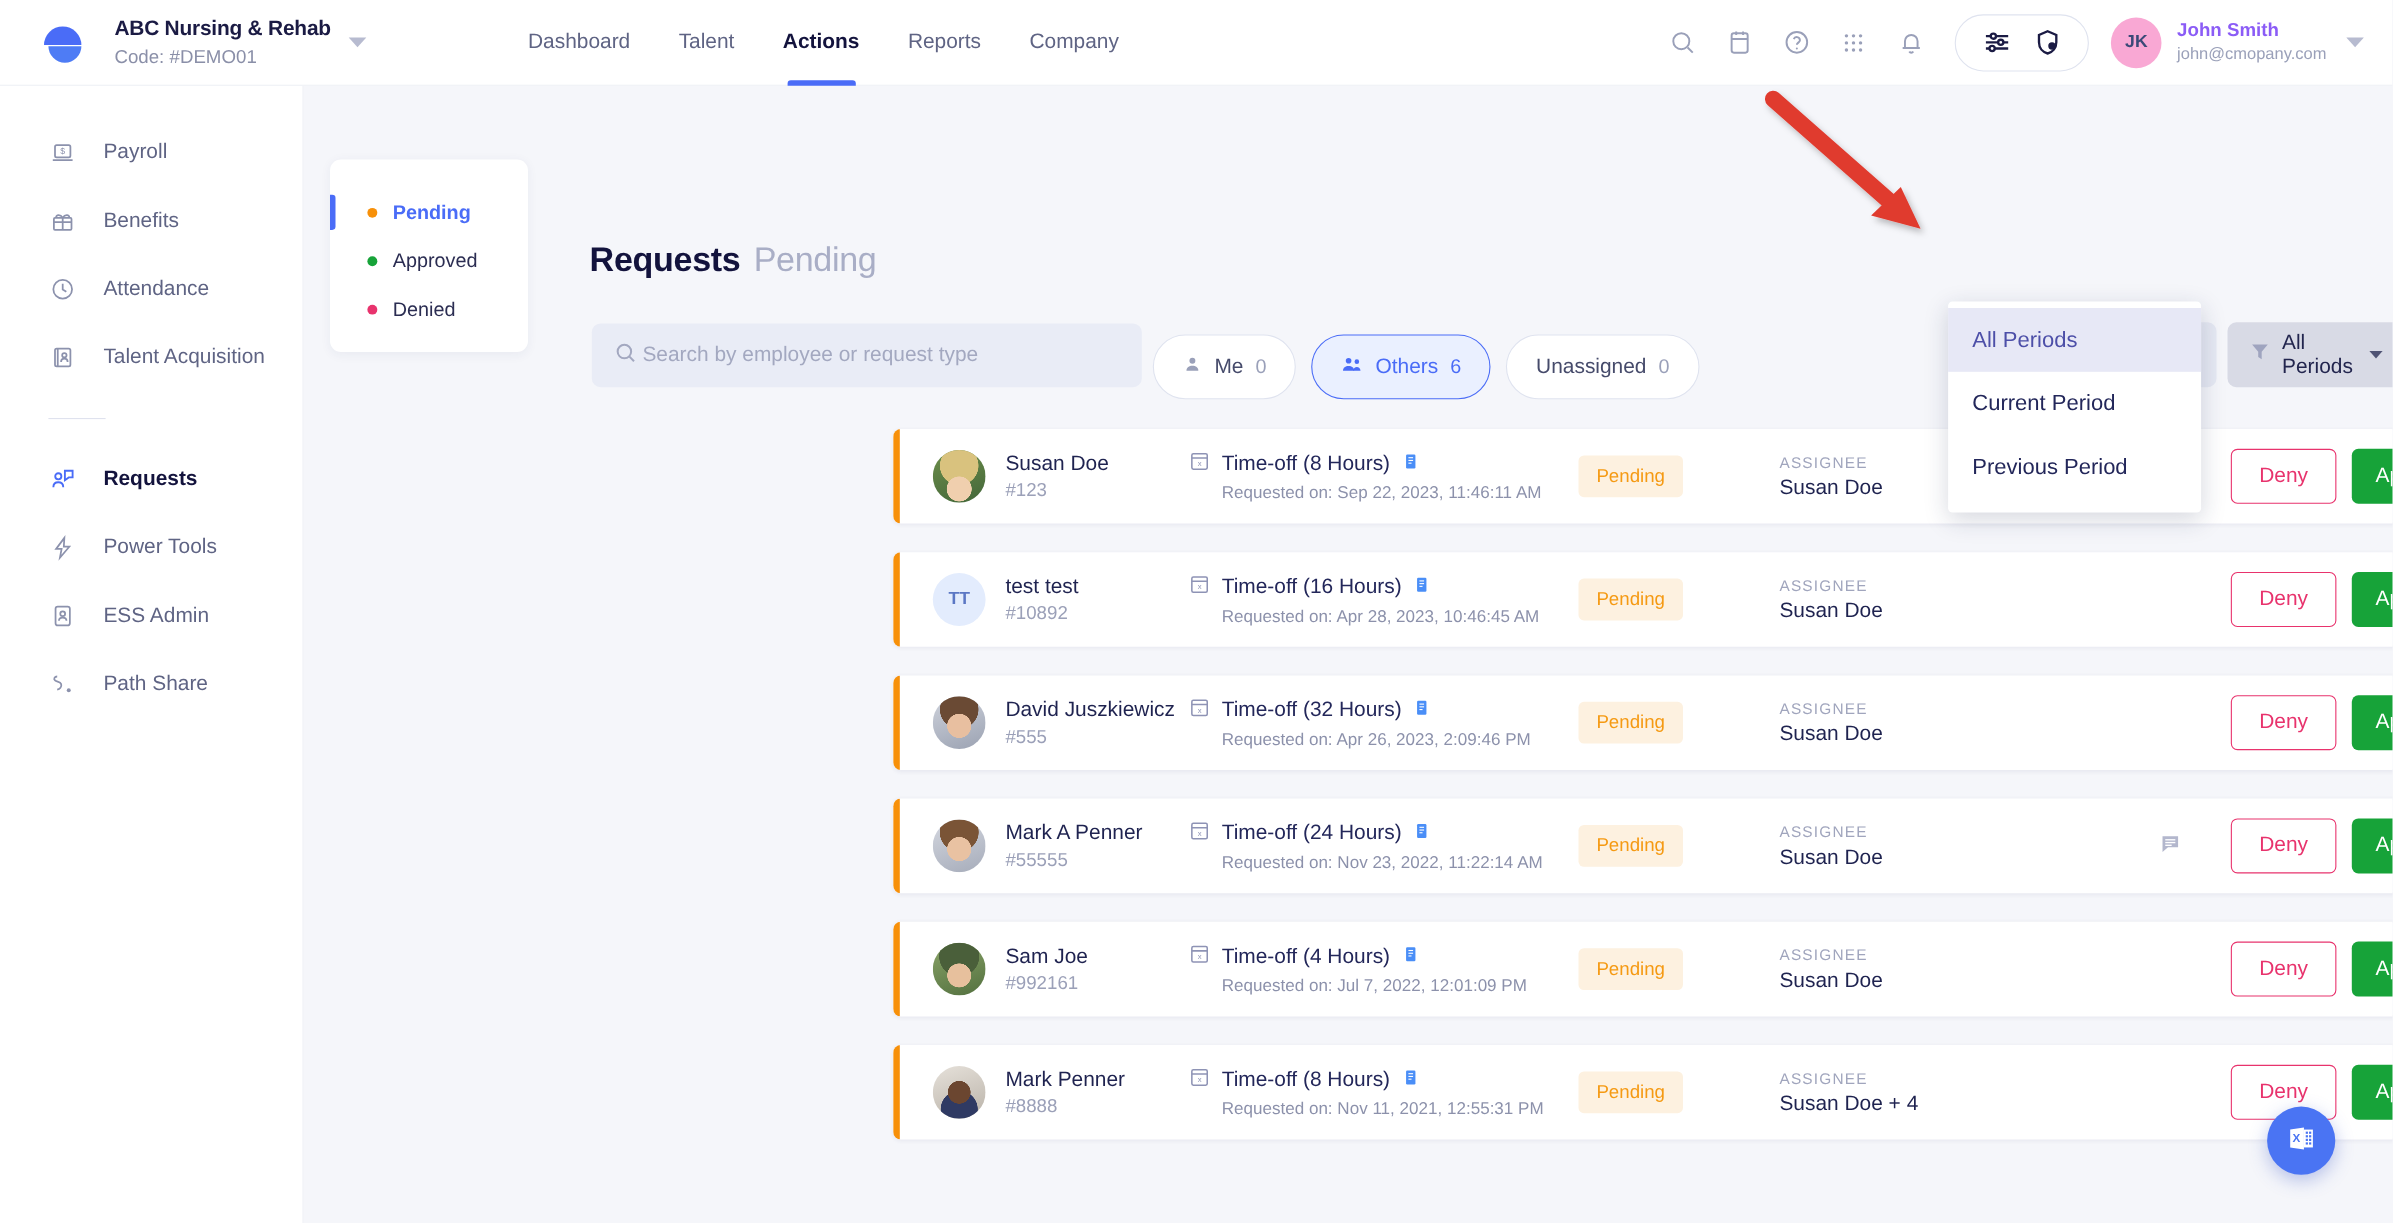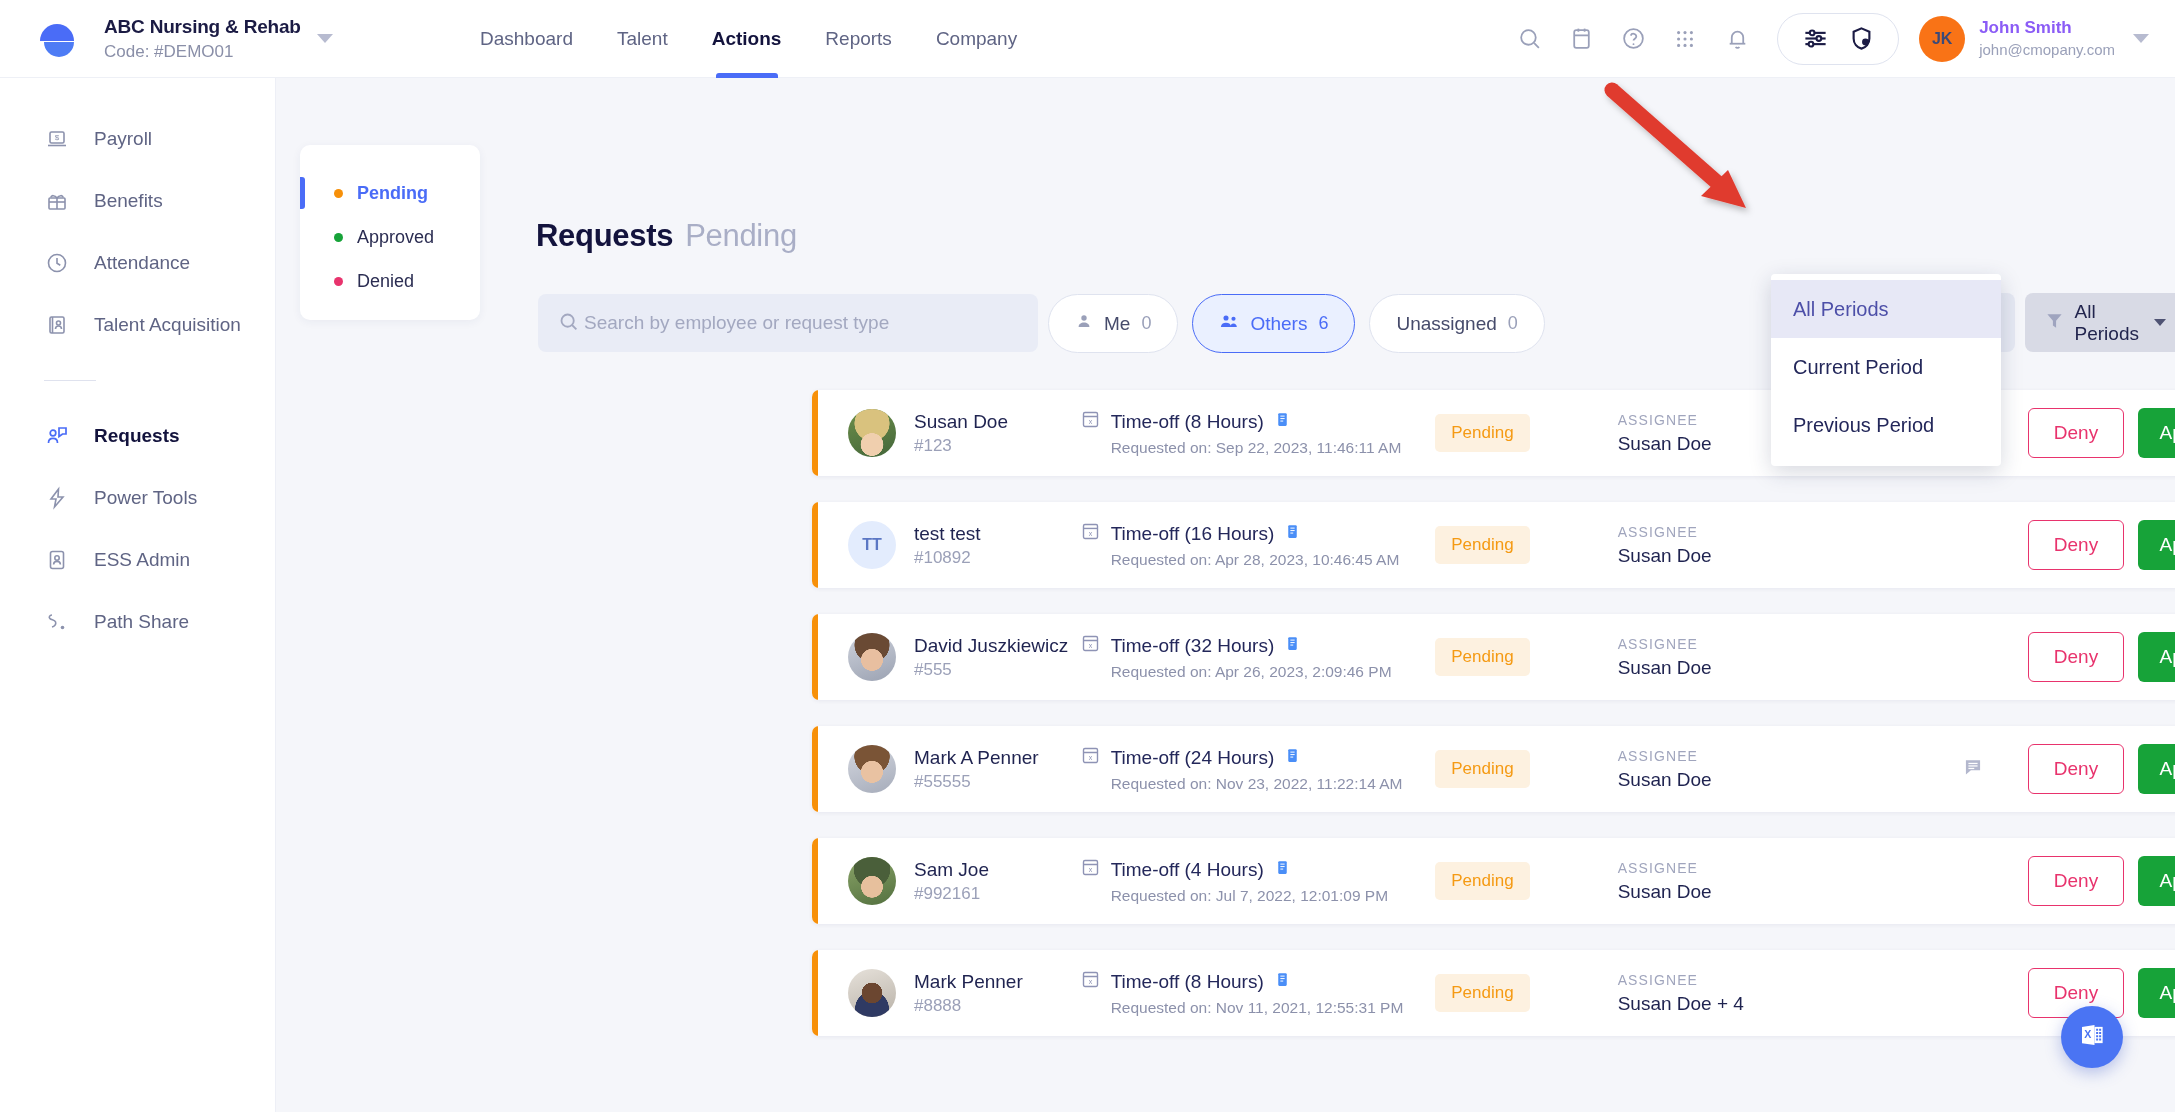--- a/index.html
+++ b/index.html
@@ -52,21 +52,21 @@
     width: 52px; height: 52px; display: flex; align-items: center; justify-content: center;
     cursor: pointer; color: #9aa0b9;
   }
   .pillbox {
     margin-left: 14px; display: flex; align-items: center; gap: 8px;
     border: 1px solid #dfe3ef; border-radius: 28px; padding: 8px 18px; height: 52px;
   }
   .pillbox .pi { width: 38px; height: 38px; display:flex; align-items:center; justify-content:center; cursor:pointer; color:#1b1b44;}
   .avatar-jk {
     margin-left: 20px; width: 46px; height: 46px; border-radius: 50%;
-    background: #f97316; color: #3b4a78; font-size: 16px; font-weight: bold;
+    background: #f9a8d4; color: #3b4a78; font-size: 16px; font-weight: bold;
     display: flex; align-items: center; justify-content: center;
   }
   .usermeta { margin-left: 14px; line-height: 1.3; }
   .uname { font-size: 17px; color: #8b5cf6; font-weight: bold; }
   .umail { font-size: 15px; color: #9aa0b9; margin-top: 1px; }
   .user-caret {
     margin-left: 18px; width: 0; height: 0;
     border-left: 8px solid transparent; border-right: 8px solid transparent;
     border-top: 9px solid #b7bbd0;
   }
@@ -108,21 +108,21 @@
   .page-title .t1 { color: #13133d; font-weight: bold; }
   .page-title .t2 { color: #a9aec6; margin-left: 12px; }
 
   .searchbox {
     position: absolute; left: 262px; top: 216px; width: 500px; height: 58px;
     background: #e9ecf6; border-radius: 8px; display: flex; align-items: center;
     padding-left: 20px; gap: 5px; cursor: text;
   }
   .searchbox .sph { font-size: 19px; color: #a3a8c0; }
 
-  .segs { position: absolute; left: 772px; top: 216px; display: flex; gap: 14px; text-align: right; }
+  .segs { position: absolute; left: 772px; top: 226px; display: flex; gap: 14px; text-align: right; }
   .seg {
     height: 59px; border: 1px solid #dfe3ef; border-radius: 30px; background: #fff;
     display: flex; align-items: center; padding: 0 26px; gap: 11px;
     font-size: 19px; color: #464b6b; cursor: pointer;
   }
   .seg.selected { border-color: #4a6cf7; background: #eaf0ff; color: #4a6cf7; }
   .seg .cnt { color: #9aa0b9; font-size: 18px; }
   .seg.selected .cnt { color: #4a6cf7; }
 
   .filters { position: absolute; left: 1556px; top: 215px; display: flex; gap: 10px; }

